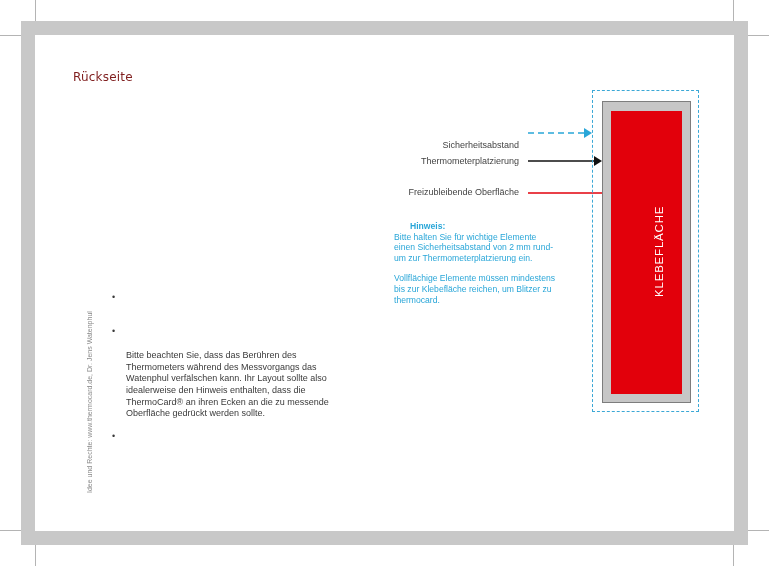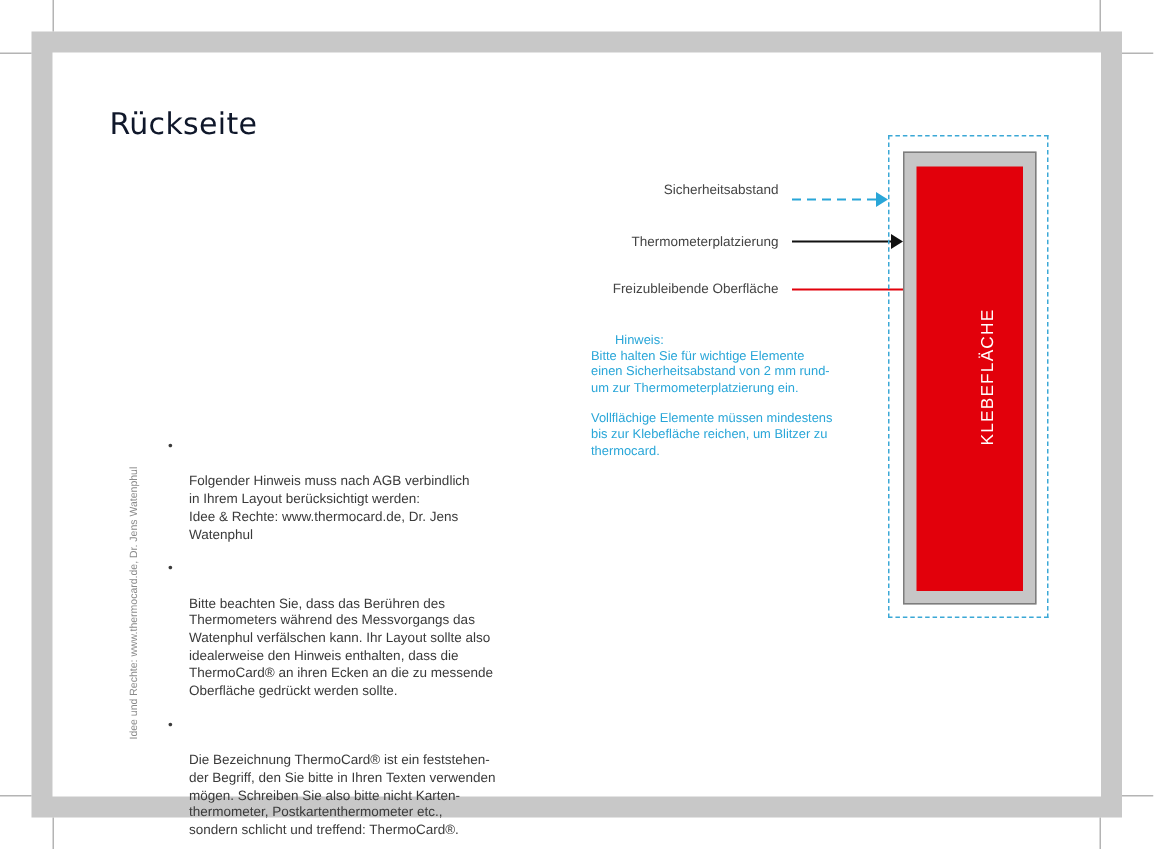--- a/index.html
+++ b/index.html
@@ -12,21 +12,21 @@
       position: absolute; left: 21px; top: 21px; width: 727px; height: 524px;
       background: #c8c8c8;
     }
     .frame-inner {
       position: absolute; left: 35px; top: 35px; width: 699px; height: 496px;
       background: #ffffff;
     }
     .crop { position: absolute; background: #b4b4b4; }
     .title {
       position: absolute; left: 73px; top: 70px;
-      font-size: 20px; color: #0f172a; letter-spacing: 0.2px;
+      font-size: 12px; color: #7f1d1d; letter-spacing: 0.2px;
     }
     .side-credit {
       position: absolute; left: 86px; top: 493px;
       transform-origin: 0 0; transform: rotate(-90deg);
       font-size: 7px; color: #8a8a8a; white-space: nowrap;
       font-family: "Liberation Sans", sans-serif;
     }
     .bullets {
       position: absolute; left: 112px; top: 292px; width: 250px;
       margin: 0; padding: 0; list-style: none;
@@ -37,21 +37,21 @@
     .bullets li .dot { position: absolute; left: 0; top: 0; }
     .label {
       position: absolute; font-family: "Liberation Sans", sans-serif;
       font-size: 9px; color: #444444; text-align: right; white-space: nowrap;
     }
     .hint {
       position: absolute; left: 394px; top: 221px; width: 200px;
       font-family: "Liberation Sans", sans-serif; font-size: 8.6px; line-height: 10.6px;
       color: #29a6d8;
     }
-    .hint .head { font-weight: normal; padding-left: 16px; }
+    .hint .head { font-weight: bold; padding-left: 16px; }
     .hint p { margin: 0 0 10px 0; white-space: pre-line; }
     .safe-zone {
       position: absolute; left: 592px; top: 90px; width: 107px; height: 322px;
       border: 1px dashed #3ba8d6; box-sizing: border-box;
     }
     .thermo {
       position: absolute; left: 602px; top: 101px; width: 89px; height: 302px;
       background: #c6c6c6; border: 1px solid #7d7d7d; box-sizing: border-box;
     }
     .adhesive {
@@ -80,45 +80,36 @@
 <div class="crop" style="left:733px;top:545px;width:1px;height:21px;"></div>
 <div class="crop" style="left:748px;top:530px;width:21px;height:1px;"></div>
 
 <div class="title">Rückseite</div>
 
 <div class="side-credit">Idee und Rechte: www.thermocard.de, Dr. Jens Watenphul</div>
 
 <ul class="bullets">
   <li>
     <span class="dot">•</span>
-    <span>Folgender Hinweis muss nach AGB verbindlich
-in Ihrem Layout berücksichtigt werden:
-Idee &amp; Rechte: www.thermocard.de, Dr. Jens
-Watenphul</span>
   </li>
   <li>
     <span class="dot">•</span>
     <span>Bitte beachten Sie, dass das Berühren des
 Thermometers während des Messvorgangs das
 Watenphul verfälschen kann. Ihr Layout sollte also
 idealerweise den Hinweis enthalten, dass die
 ThermoCard® an ihren Ecken an die zu messende
 Oberfläche gedrückt werden sollte.</span>
   </li>
   <li>
     <span class="dot">•</span>
-    <span>Die Bezeichnung ThermoCard® ist ein feststehen-
-der Begriff, den Sie bitte in Ihren Texten verwenden
-mögen. Schreiben Sie also bitte nicht Karten-
-thermometer, Postkartenthermometer etc.,
-sondern schlicht und treffend: ThermoCard®.</span>
   </li>
 </ul>
 
-<div class="label" style="right:250px;top:121px;">Sicherheitsabstand</div>
+<div class="label" style="right:250px;top:140px;">Sicherheitsabstand</div>
 <div class="label" style="right:250px;top:156px;">Thermometerplatzierung</div>
 <div class="label" style="right:250px;top:187px;">Freizubleibende Oberfläche</div>
 
 <svg width="769" height="566" style="position:absolute;left:0;top:0;">
   <g>
     <line x1="528" y1="133" x2="584" y2="133" stroke="#29a6d8" stroke-width="1.3" stroke-dasharray="6,4"></line>
     <polygon points="584,128 592,133 584,138" fill="#29a6d8"></polygon>
   </g>
   <g>
     <line x1="528" y1="161" x2="595" y2="161" stroke="#111111" stroke-width="1.3"></line>

